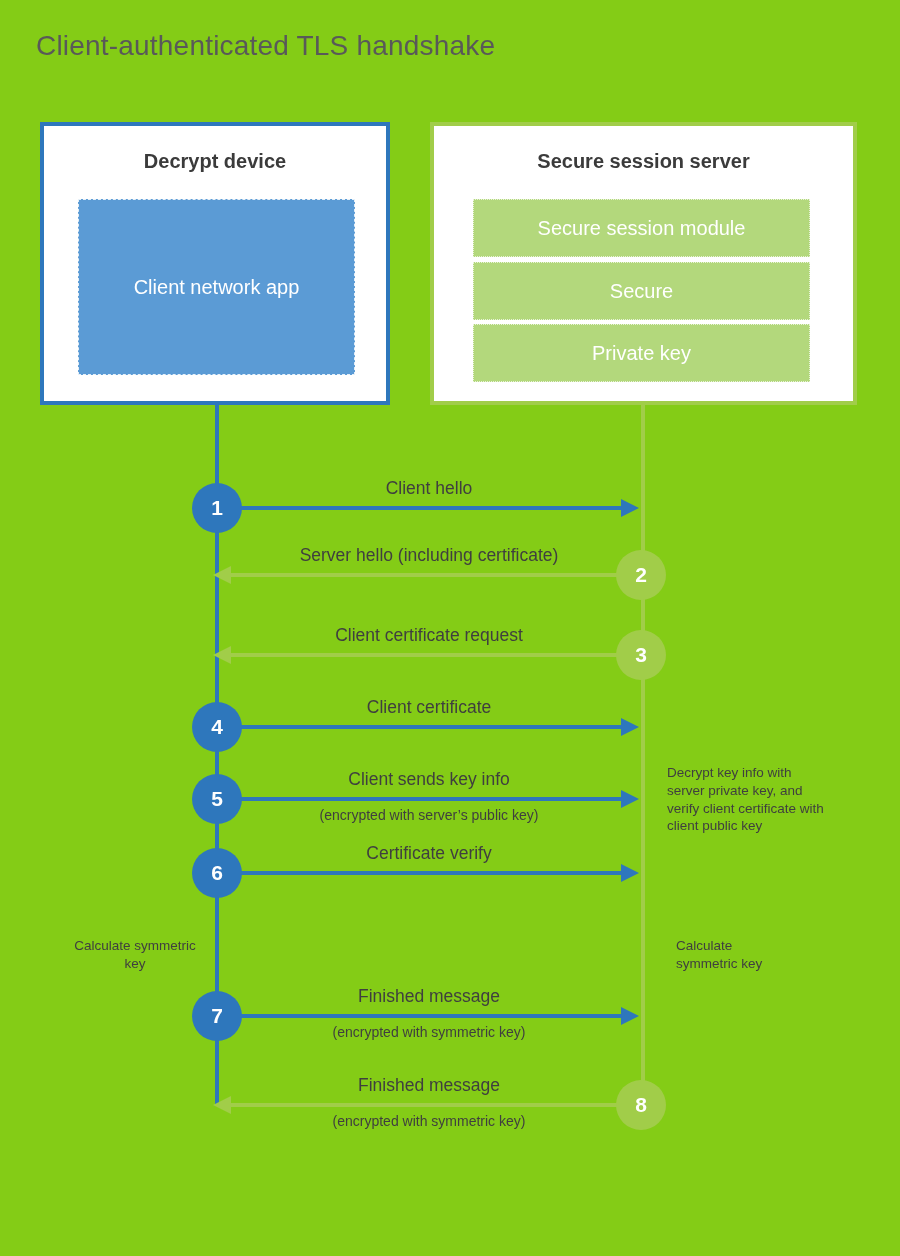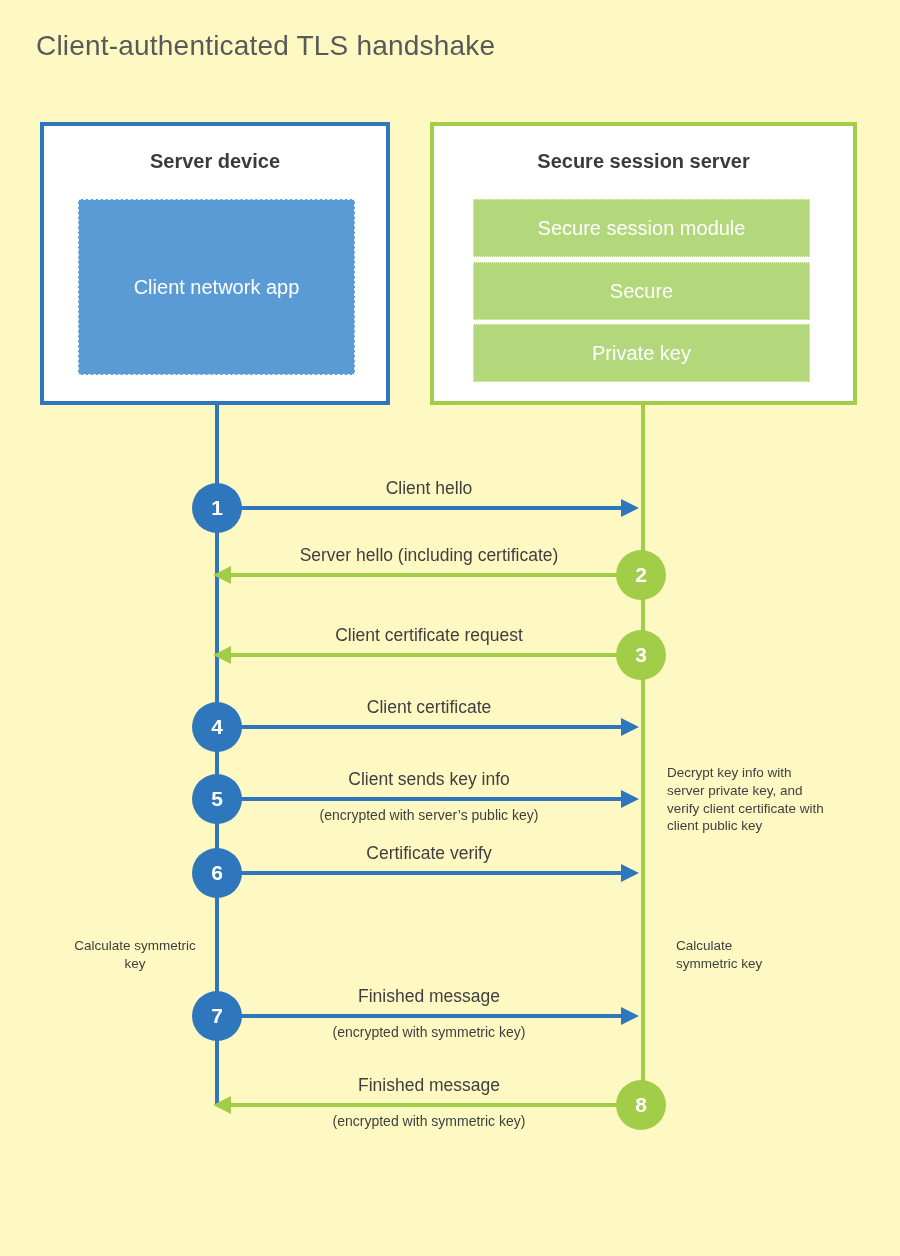--- a/index.html
+++ b/index.html
@@ -1,17 +1,17 @@
 <!DOCTYPE html>
 <html><head>
 <meta charset="utf-8">
 <style>
   html,body{margin:0;padding:0;background:#ffffff;}
   body{font-family:"Liberation Sans", sans-serif;}
-  #page{position:relative;width:900px;height:1256px;background:#fef9c3;overflow:hidden;}
+  #page{position:relative;width:900px;height:1256px;background:#84cc16;overflow:hidden;}
 
   .page-title{position:absolute;left:36px;top:30px;font-size:28px;font-weight:400;
     color:#595959;letter-spacing:.2px;}
 
   
   .actor-box{position:absolute;top:122px;height:283px;box-sizing:border-box;background:#fff;}
   .client-box{left:40px;width:350px;border:4px solid #2e77bc;}
   .server-box{left:430px;width:427px;border:4px solid #a1cd49;}
   .actor-title{margin-top:24px;text-align:center;font-size:20px;font-weight:700;color:#3b3b3b;}
 
@@ -63,21 +63,21 @@
   .note-calc-right{left:676px;top:937px;width:110px;text-align:left;}
 </style>
 </head>
 <body>
 
 <div id="page">
 
   <div class="page-title">Client-authenticated TLS handshake</div>
 
   <div class="actor-box client-box">
-    <div class="actor-title">Server device</div>
+    <div class="actor-title">Decrypt device</div>
   </div>
   <div class="client-app">Client network app</div>
 
   <div class="actor-box server-box">
     <div class="actor-title">Secure session server</div>
   </div>
   <div class="server-bar bar-0">Secure session module</div>
   <div class="server-bar bar-1">Secure</div>
   <div class="server-bar bar-2">Private key</div>
 

